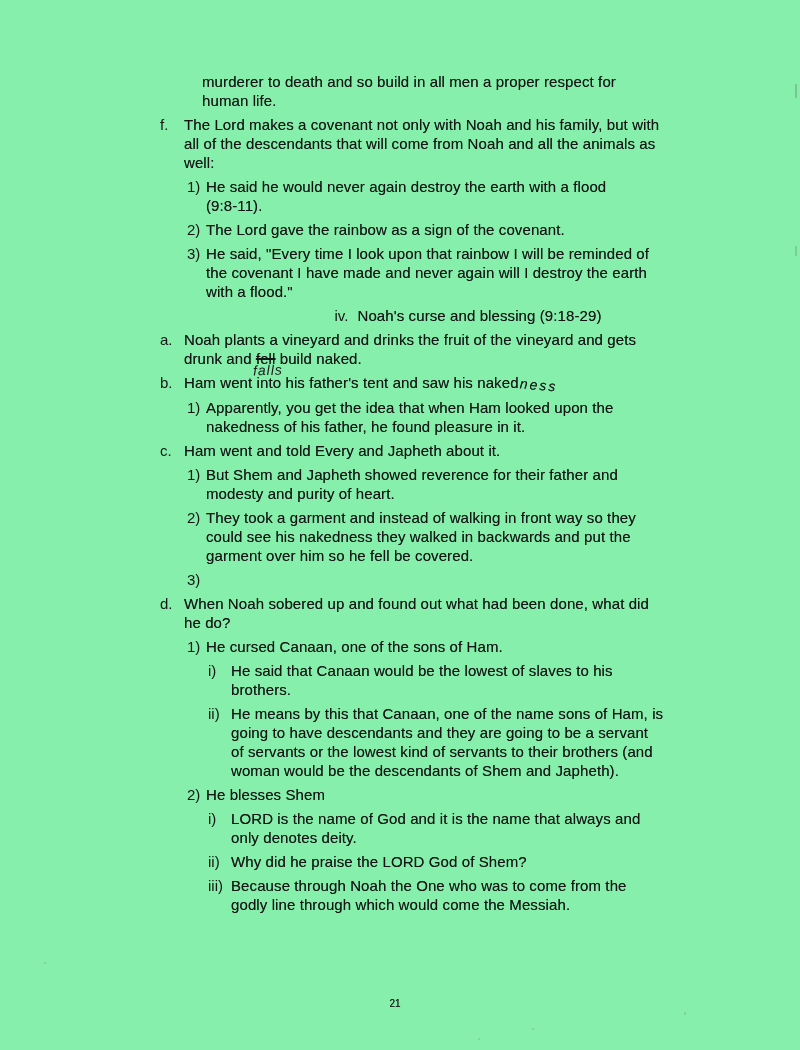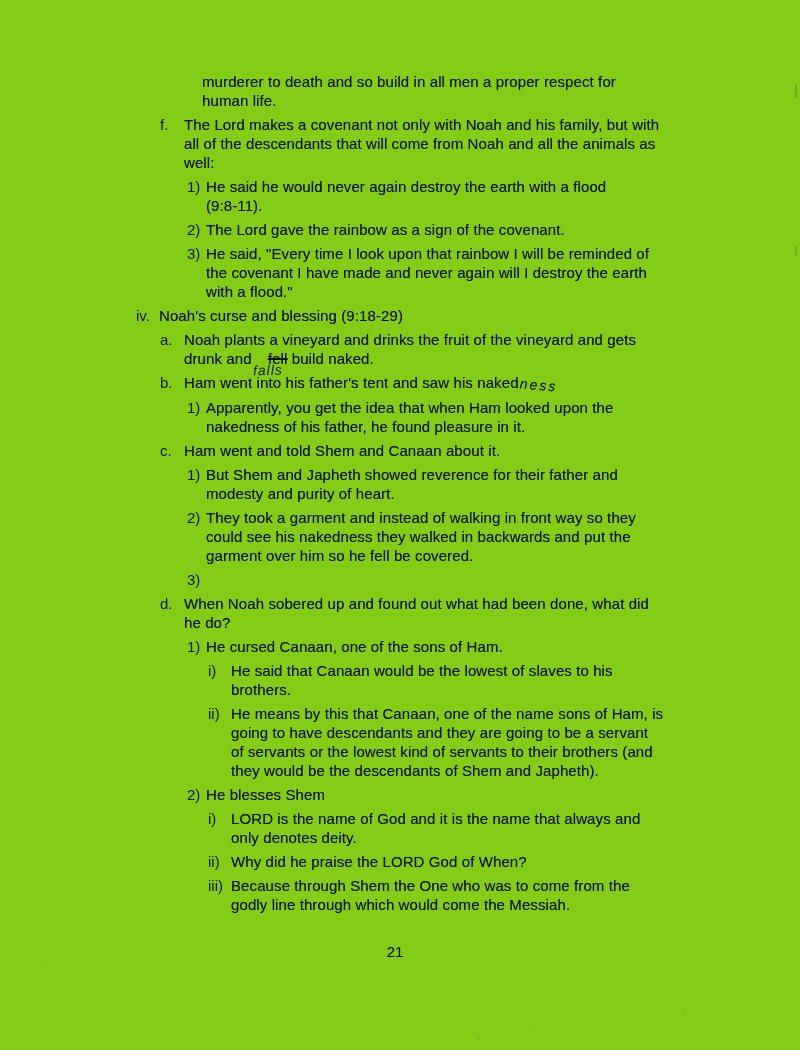--- a/index.html
+++ b/index.html
@@ -4,21 +4,21 @@
 <style>
   html, body {
     margin: 0;
     padding: 0;
     background: #ffffff;
   }
   .page {
     position: relative;
     width: 800px;
     height: 1050px;
-    background: #84cc16;
+    background: #86efac;
     overflow: hidden;
     font-family: "Liberation Sans", "DejaVu Sans", sans-serif;
     color: #151515;
   }
   .outline {
     position: absolute;
     top: 72px;
     left: 0;
     width: 800px;
   }
@@ -35,38 +35,38 @@
   .body { flex: 0 0 auto; }
   .line {
     line-height: 19px;
     font-size: 15px;
     white-space: nowrap;
     letter-spacing: 0.1px;
     text-shadow: 0 0 0.4px rgba(0,0,0,0.55);
   }
   
   .lvl-cont   { margin-left: 202px; }
-  .lvl-iv     { margin-left: 136px; }
+  .lvl-iv     { margin-left: 136px; justify-content: center; }
   .lvl-iv .marker     { width: 23px; }
   .lvl-letter { margin-left: 160px; }
   .lvl-letter .marker { width: 24px; }
   .lvl-num    { margin-left: 187px; }
   .lvl-num .marker    { width: 19px; }
   .lvl-roman  { margin-left: 208px; }
   .lvl-roman .marker  { width: 23px; }
 
   
   .strike-wrap {
     position: relative;
     display: inline-block;
   }
   .strike {
     text-decoration: line-through;
     text-decoration-thickness: 1.6px;
-    padding-left: 16px;
+    padding-left: 4px;
     margin-left: -4px;
   }
   .hand-below {
     position: absolute;
     left: -3px;
     top: 12px;
     font-size: 14px;
     font-style: italic;
     letter-spacing: 1px;
     transform: rotate(-2deg);
@@ -78,25 +78,25 @@
     display: inline-block;
     font-size: 14px;
     font-style: italic;
     letter-spacing: 2px;
     transform: rotate(5deg) translateY(2px);
     color: #1b1b1b;
     margin-left: 1px;
   }
   .page-number {
     position: absolute;
-    top: 942px;
+    top: 994px;
     left: 0;
     width: 790px;
     text-align: center;
-    font-size: 15px;
+    font-size: 10px;
     line-height: 19px;
     text-shadow: 0 0 0.4px rgba(0,0,0,0.55);
   }
   
   .speck {
     position: absolute;
     background: rgba(60,60,60,0.18);
     border-radius: 50%;
   }
   .sp1 { left: 44px;  top: 962px; width: 2px; height: 2px; }
@@ -168,21 +168,21 @@
       <div class="item lvl-num">
         <span class="marker">1)</span>
         <div class="body">
           <div class="line">Apparently, you get the idea that when Ham looked upon the</div>
           <div class="line">nakedness of his father, he found pleasure in it.</div>
         </div>
       </div>
       <div class="item lvl-letter">
         <span class="marker">c.</span>
         <div class="body">
-          <div class="line">Ham went and told Shem and Canaan about it.</div>
+          <div class="line">Ham went and told Every and Japheth about it.</div>
         </div>
       </div>
       <div class="item lvl-num">
         <span class="marker">1)</span>
         <div class="body">
           <div class="line">But Shem and Japheth showed reverence for their father and</div>
           <div class="line">modesty and purity of heart.</div>
         </div>
       </div>
       <div class="item lvl-num">
@@ -215,46 +215,46 @@
           <div class="line">He said that Canaan would be the lowest of slaves to his</div>
           <div class="line">brothers.</div>
         </div>
       </div>
       <div class="item lvl-roman">
         <span class="marker">ii)</span>
         <div class="body">
           <div class="line">He means by this that Canaan, one of the name sons of Ham, is</div>
           <div class="line">going to have descendants and they are going to be a servant</div>
           <div class="line">of servants or the lowest kind of servants to their brothers (and</div>
-          <div class="line">they would be the descendants of Shem and Japheth).</div>
+          <div class="line">woman would be the descendants of Shem and Japheth).</div>
         </div>
       </div>
       <div class="item lvl-num">
         <span class="marker">2)</span>
         <div class="body">
           <div class="line">He blesses Shem</div>
         </div>
       </div>
       <div class="item lvl-roman">
         <span class="marker">i)</span>
         <div class="body">
           <div class="line">LORD is the name of God and it is the name that always and</div>
           <div class="line">only denotes deity.</div>
         </div>
       </div>
       <div class="item lvl-roman">
         <span class="marker">ii)</span>
         <div class="body">
-          <div class="line">Why did he praise the LORD God of When?</div>
+          <div class="line">Why did he praise the LORD God of Shem?</div>
         </div>
       </div>
       <div class="item lvl-roman">
         <span class="marker">iii)</span>
         <div class="body">
-          <div class="line">Because through Shem the One who was to come from the</div>
+          <div class="line">Because through Noah the One who was to come from the</div>
           <div class="line">godly line through which would come the Messiah.</div>
         </div>
       </div>
     </div>
   <div class="page-number">21</div>
   <div class="speck sp1"></div>
   <div class="speck sp2"></div>
   <div class="speck sp3"></div>
   <div class="speck sp4"></div>
   <div class="edge-mark1"></div>

